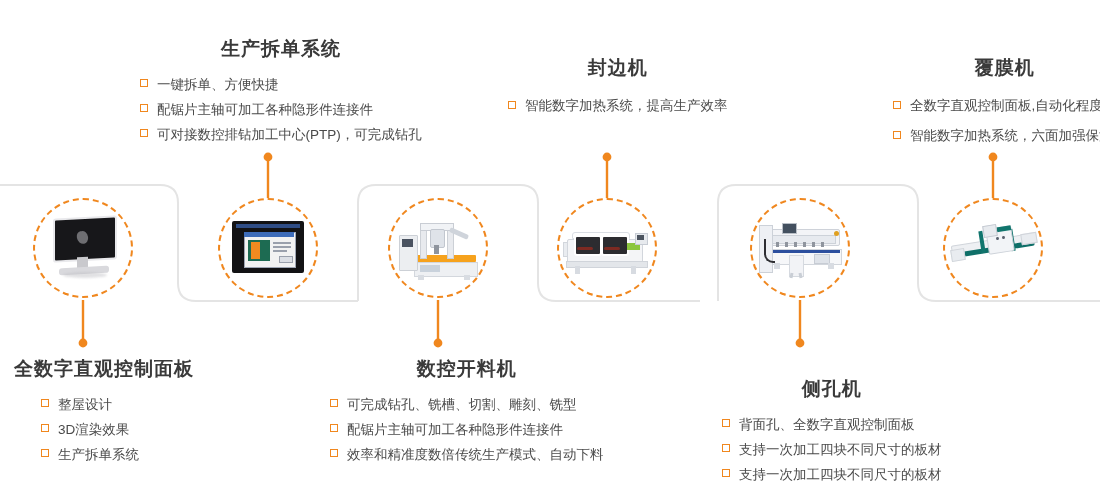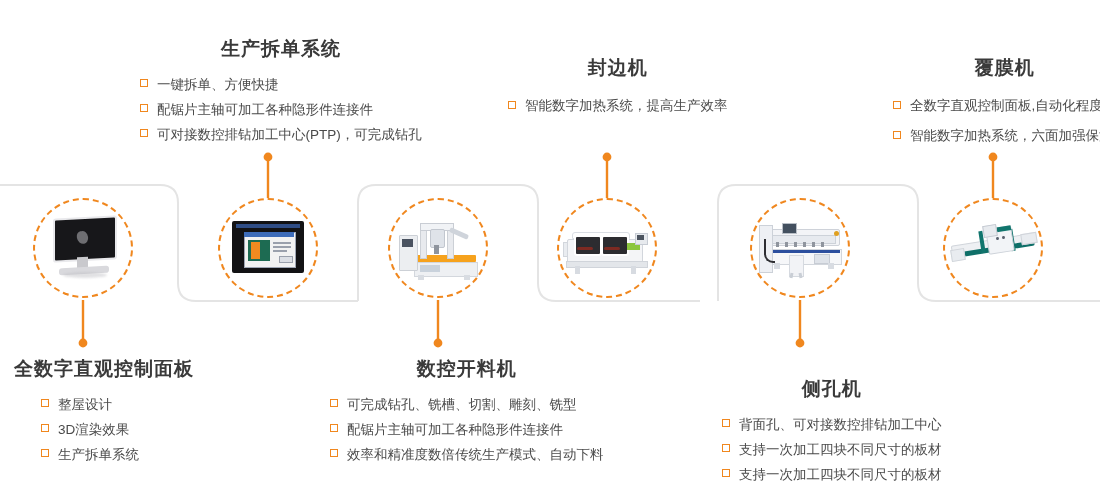--- a/index.html
+++ b/index.html
@@ -320,19 +320,19 @@
     <ul>
       <li><span class="bx"></span><span>可完成钻孔、铣槽、切割、雕刻、铣型</span></li>
       <li><span class="bx"></span><span>配锯片主轴可加工各种隐形件连接件</span></li>
       <li><span class="bx"></span><span>效率和精准度数倍传统生产模式、自动下料</span></li>
     </ul>
   </div>
 
   <div class="block" style="left:722px;top:376px;">
     <h3 class="ctr">侧孔机</h3>
     <ul>
-      <li><span class="bx"></span><span>背面孔、可对接数控排钻加工中心</span></li>
+      <li><span class="bx"></span><span>背面孔、全数字直观控制面板</span></li>
       <li><span class="bx"></span><span>支持一次加工四块不同尺寸的板材</span></li>
       <li><span class="bx"></span><span>支持一次加工四块不同尺寸的板材</span></li>
     </ul>
   </div>
 
 </div>
 
 </body></html>

